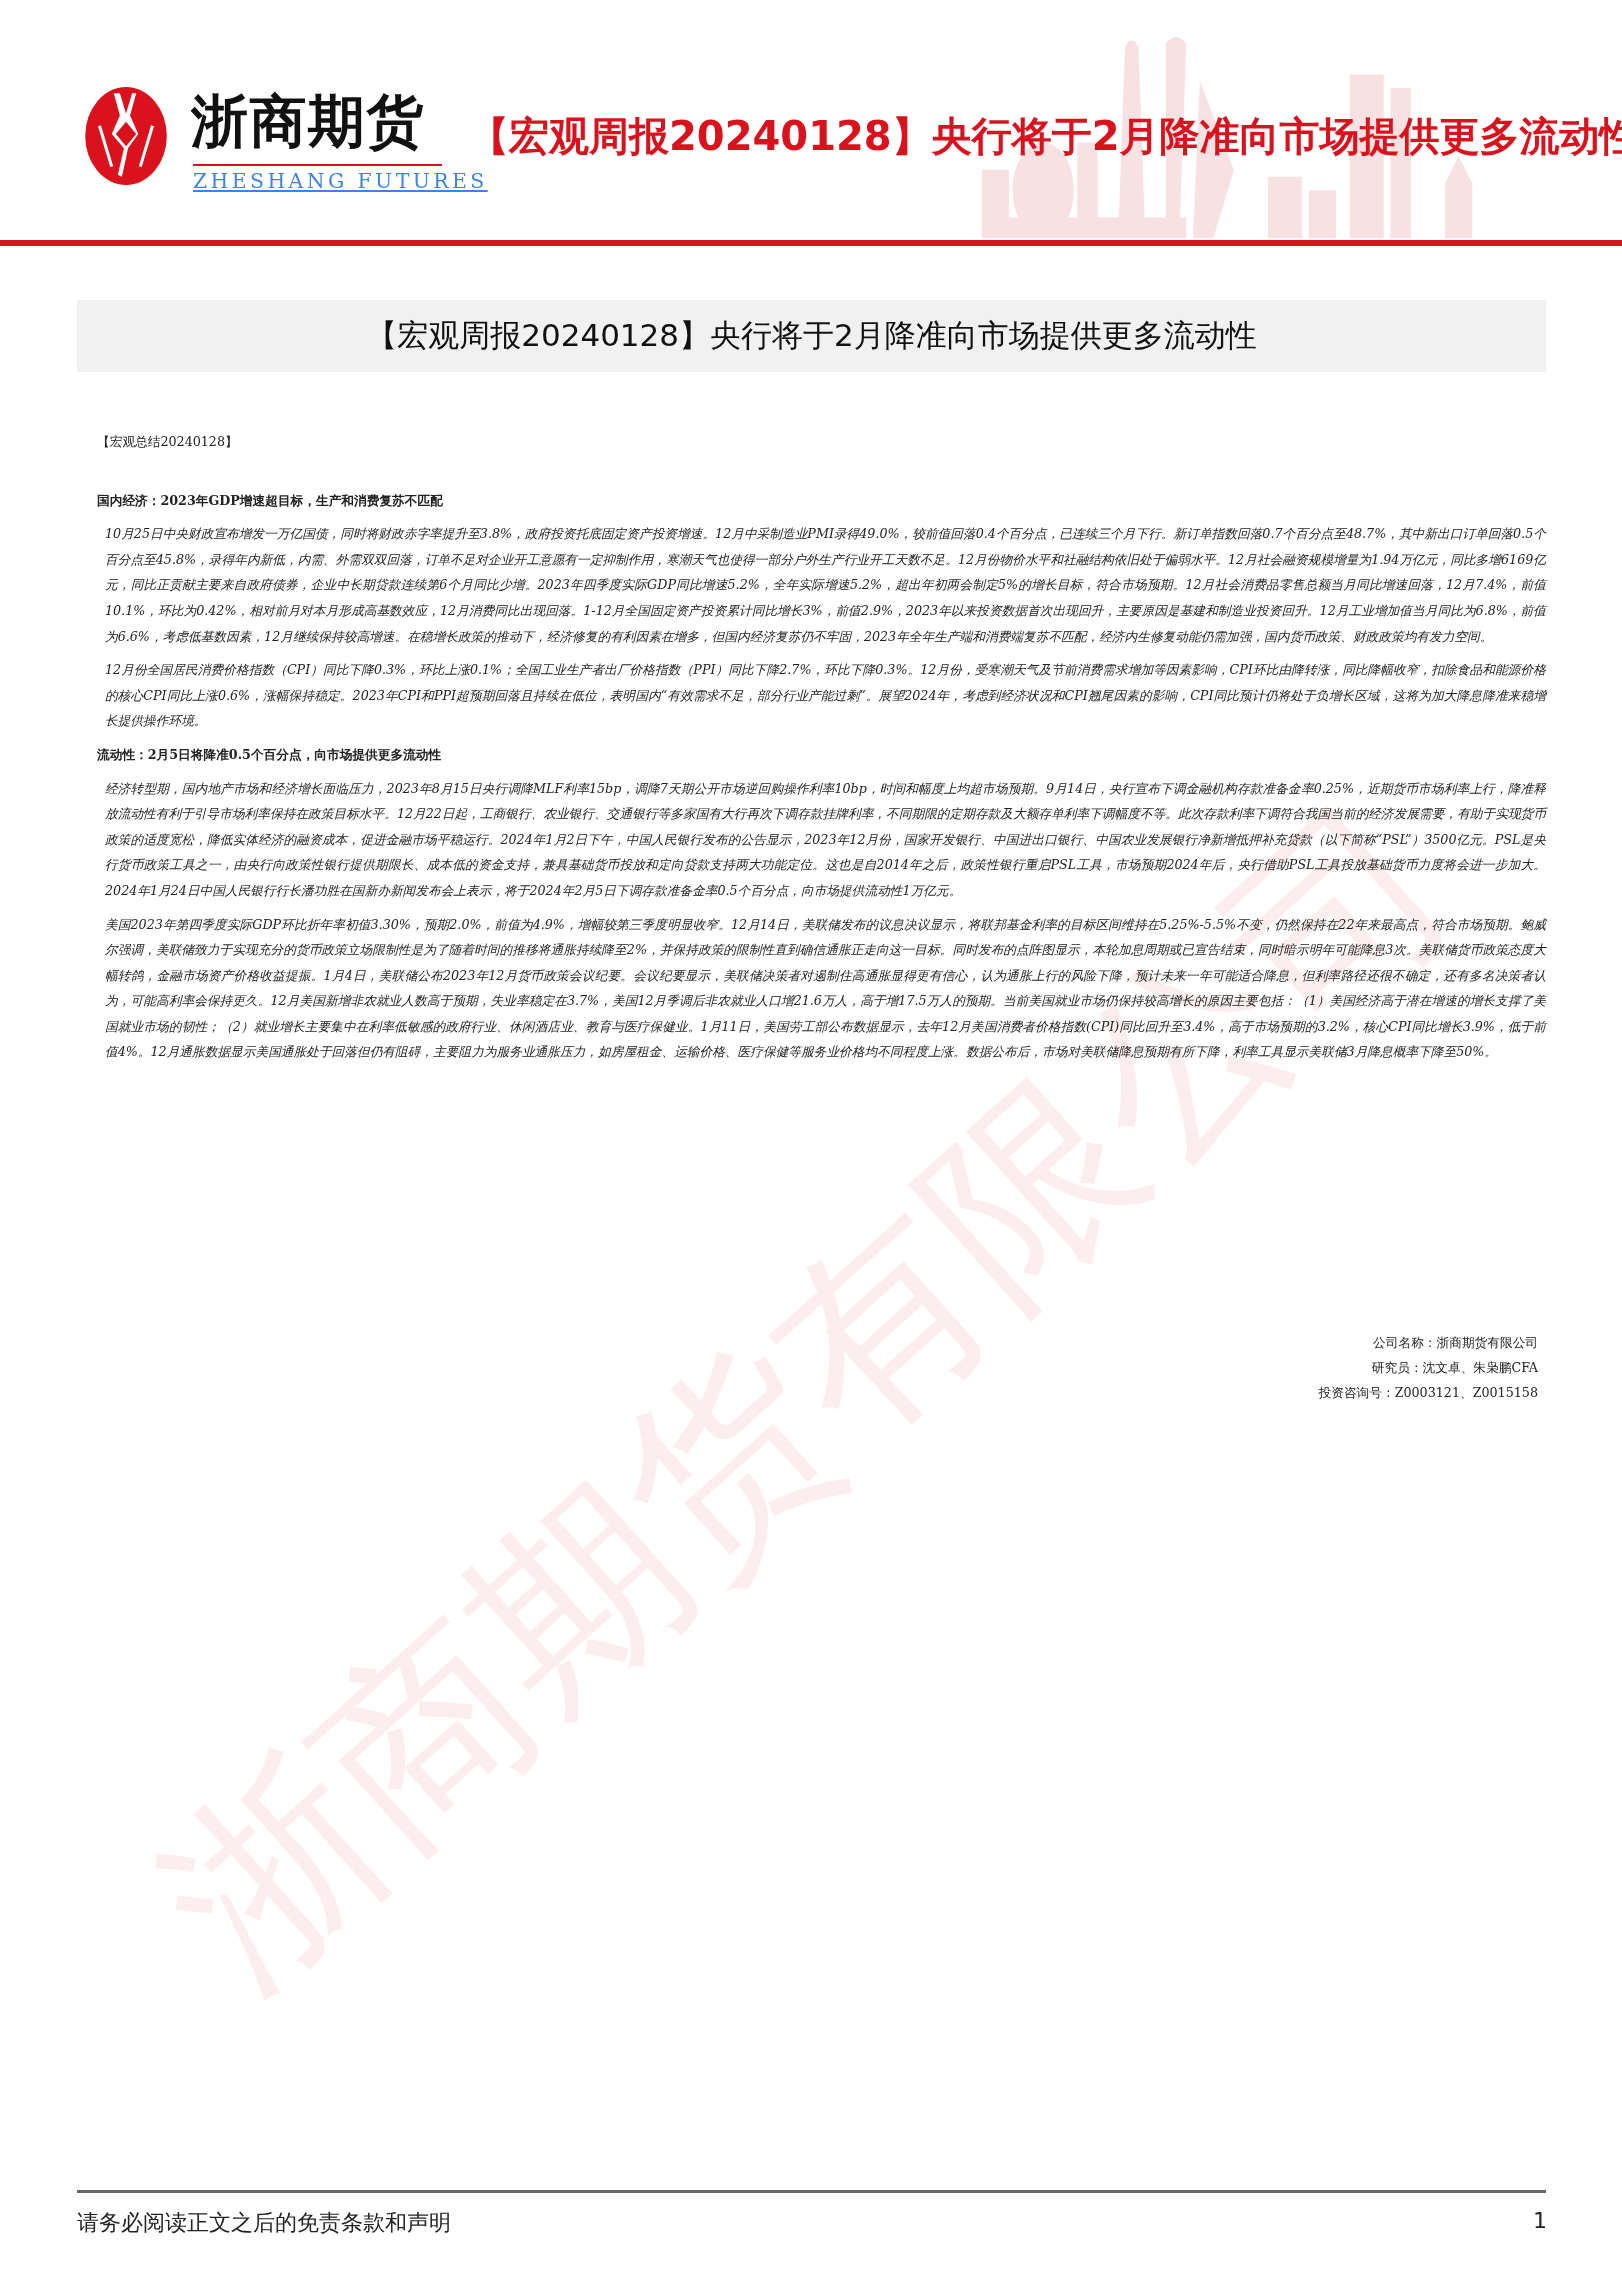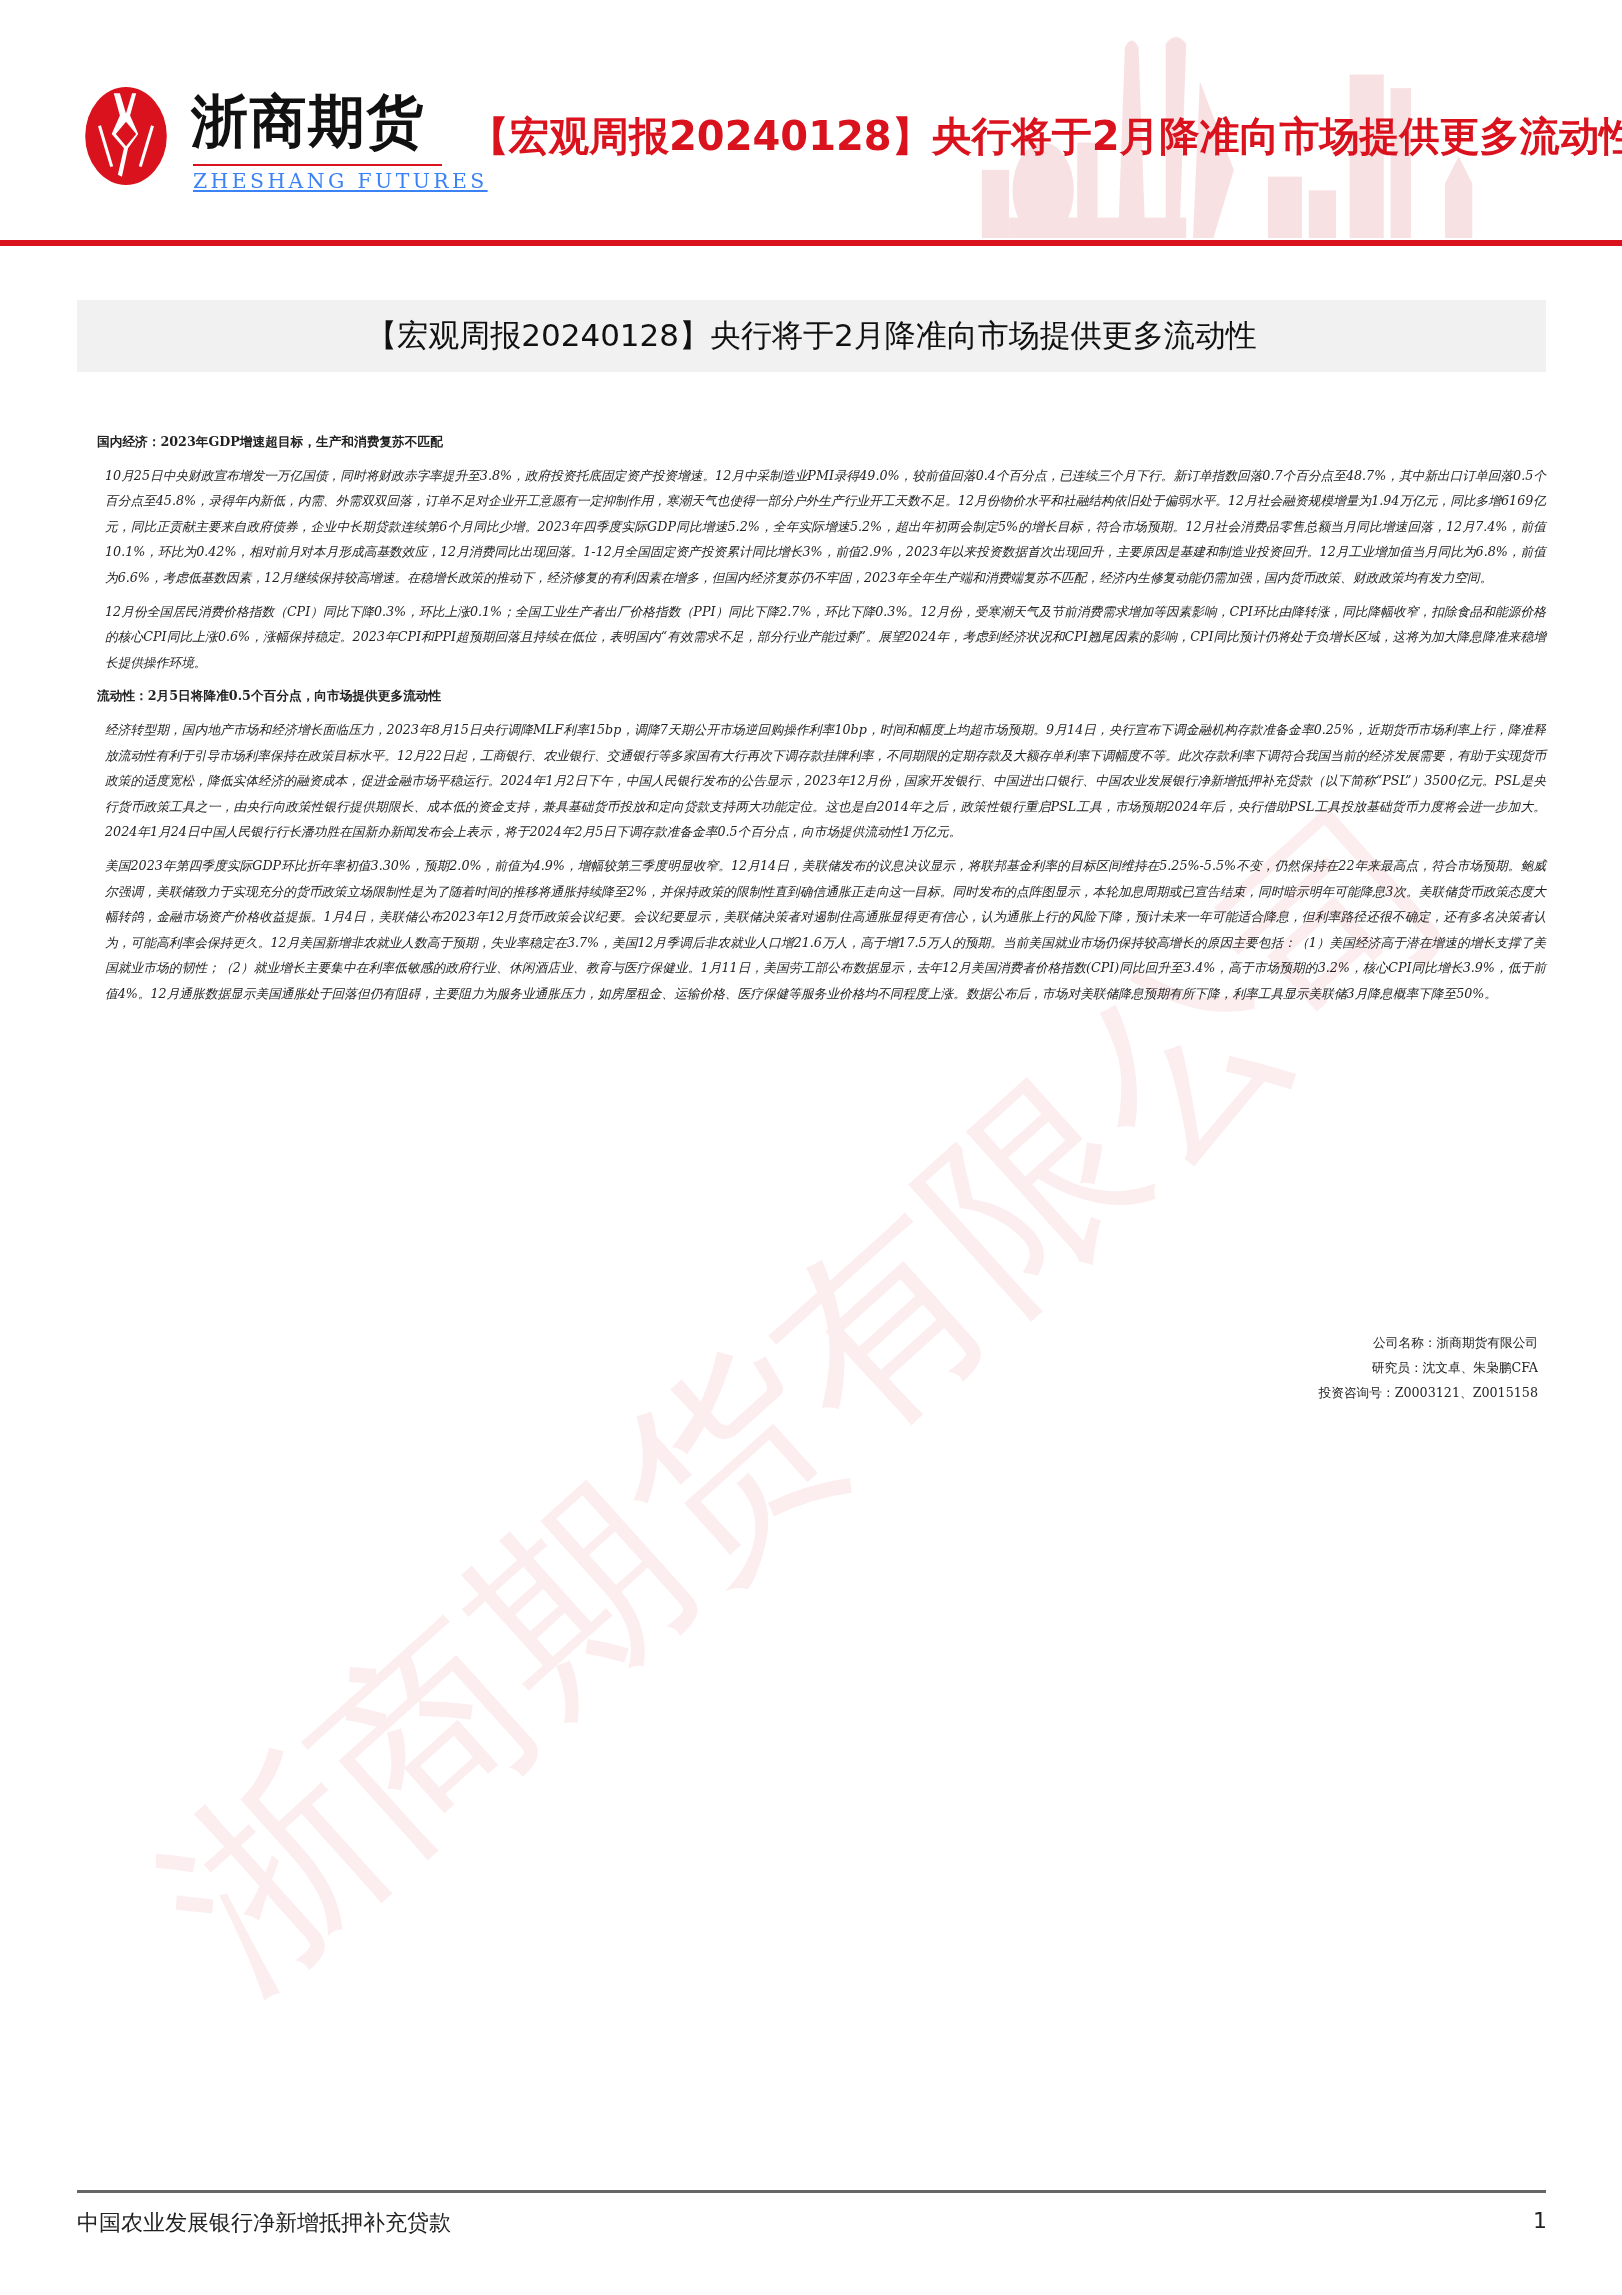--- a/index.html
+++ b/index.html
@@ -74,34 +74,35 @@
 </div>
 <div class="header-bar"></div>
 
 <div class="title-band">
   <span>【宏观周报20240128】央行将于2月降准向市场提供更多流动性</span>
 </div>
 
 <div class="watermark">浙商期货有限公司</div>
 
 <div class="content">
+  <div class="summary-tag">【宏观总结20240128】</div>
 
   <div class="sec-head">国内经济：2023年GDP增速超目标，生产和消费复苏不匹配</div>
   <p class="para">10月25日中央财政宣布增发一万亿国债，同时将财政赤字率提升至3.8%，政府投资托底固定资产投资增速。12月中采制造业PMI录得49.0%，较前值回落0.4个百分点，已连续三个月下行。新订单指数回落0.7个百分点至48.7%，其中新出口订单回落0.5个百分点至45.8%，录得年内新低，内需、外需双双回落，订单不足对企业开工意愿有一定抑制作用，寒潮天气也使得一部分户外生产行业开工天数不足。12月份物价水平和社融结构依旧处于偏弱水平。12月社会融资规模增量为1.94万亿元，同比多增6169亿元，同比正贡献主要来自政府债券，企业中长期贷款连续第6个月同比少增。2023年四季度实际GDP同比增速5.2%，全年实际增速5.2%，超出年初两会制定5%的增长目标，符合市场预期。12月社会消费品零售总额当月同比增速回落，12月7.4%，前值10.1%，环比为0.42%，相对前月对本月形成高基数效应，12月消费同比出现回落。1-12月全国固定资产投资累计同比增长3%，前值2.9%，2023年以来投资数据首次出现回升，主要原因是基建和制造业投资回升。12月工业增加值当月同比为6.8%，前值为6.6%，考虑低基数因素，12月继续保持较高增速。在稳增长政策的推动下，经济修复的有利因素在增多，但国内经济复苏仍不牢固，2023年全年生产端和消费端复苏不匹配，经济内生修复动能仍需加强，国内货币政策、财政政策均有发力空间。</p>
 
   <p class="para">12月份全国居民消费价格指数（CPI）同比下降0.3%，环比上涨0.1%；全国工业生产者出厂价格指数（PPI）同比下降2.7%，环比下降0.3%。12月份，受寒潮天气及节前消费需求增加等因素影响，CPI环比由降转涨，同比降幅收窄，扣除食品和能源价格的核心CPI同比上涨0.6%，涨幅保持稳定。2023年CPI和PPI超预期回落且持续在低位，表明国内“有效需求不足，部分行业产能过剩”。展望2024年，考虑到经济状况和CPI翘尾因素的影响，CPI同比预计仍将处于负增长区域，这将为加大降息降准来稳增长提供操作环境。</p>
 
   <div class="sec-head">流动性：2月5日将降准0.5个百分点，向市场提供更多流动性</div>
   <p class="para">经济转型期，国内地产市场和经济增长面临压力，2023年8月15日央行调降MLF利率15bp，调降7天期公开市场逆回购操作利率10bp，时间和幅度上均超市场预期。9月14日，央行宣布下调金融机构存款准备金率0.25%，近期货币市场利率上行，降准释放流动性有利于引导市场利率保持在政策目标水平。12月22日起，工商银行、农业银行、交通银行等多家国有大行再次下调存款挂牌利率，不同期限的定期存款及大额存单利率下调幅度不等。此次存款利率下调符合我国当前的经济发展需要，有助于实现货币政策的适度宽松，降低实体经济的融资成本，促进金融市场平稳运行。2024年1月2日下午，中国人民银行发布的公告显示，2023年12月份，国家开发银行、中国进出口银行、中国农业发展银行净新增抵押补充贷款（以下简称“PSL”）3500亿元。PSL是央行货币政策工具之一，由央行向政策性银行提供期限长、成本低的资金支持，兼具基础货币投放和定向贷款支持两大功能定位。这也是自2014年之后，政策性银行重启PSL工具，市场预期2024年后，央行借助PSL工具投放基础货币力度将会进一步加大。2024年1月24日中国人民银行行长潘功胜在国新办新闻发布会上表示，将于2024年2月5日下调存款准备金率0.5个百分点，向市场提供流动性1万亿元。</p>
 
   <p class="para">美国2023年第四季度实际GDP环比折年率初值3.30%，预期2.0%，前值为4.9%，增幅较第三季度明显收窄。12月14日，美联储发布的议息决议显示，将联邦基金利率的目标区间维持在5.25%-5.5%不变，仍然保持在22年来最高点，符合市场预期。鲍威尔强调，美联储致力于实现充分的货币政策立场限制性是为了随着时间的推移将通胀持续降至2%，并保持政策的限制性直到确信通胀正走向这一目标。同时发布的点阵图显示，本轮加息周期或已宣告结束，同时暗示明年可能降息3次。美联储货币政策态度大幅转鸽，金融市场资产价格收益提振。1月4日，美联储公布2023年12月货币政策会议纪要。会议纪要显示，美联储决策者对遏制住高通胀显得更有信心，认为通胀上行的风险下降，预计未来一年可能适合降息，但利率路径还很不确定，还有多名决策者认为，可能高利率会保持更久。12月美国新增非农就业人数高于预期，失业率稳定在3.7%，美国12月季调后非农就业人口增21.6万人，高于增17.5万人的预期。当前美国就业市场仍保持较高增长的原因主要包括：（1）美国经济高于潜在增速的增长支撑了美国就业市场的韧性；（2）就业增长主要集中在利率低敏感的政府行业、休闲酒店业、教育与医疗保健业。1月11日，美国劳工部公布数据显示，去年12月美国消费者价格指数(CPI)同比回升至3.4%，高于市场预期的3.2%，核心CPI同比增长3.9%，低于前值4%。12月通胀数据显示美国通胀处于回落但仍有阻碍，主要阻力为服务业通胀压力，如房屋租金、运输价格、医疗保健等服务业价格均不同程度上涨。数据公布后，市场对美联储降息预期有所下降，利率工具显示美联储3月降息概率下降至50%。</p>
 </div>
 
 <div class="sig">
   <div>公司名称：浙商期货有限公司</div>
   <div>研究员：沈文卓、朱枭鹏CFA</div>
   <div>投资咨询号：Z0003121、Z0015158</div>
 </div>
 
 <div class="footer-rule"></div>
-<div class="footer-left">中国农业发展银行净新增抵押补充贷款</div>
+<div class="footer-left">请务必阅读正文之后的免责条款和声明</div>
 <div class="footer-page">1</div>
 
 
 </body></html>

